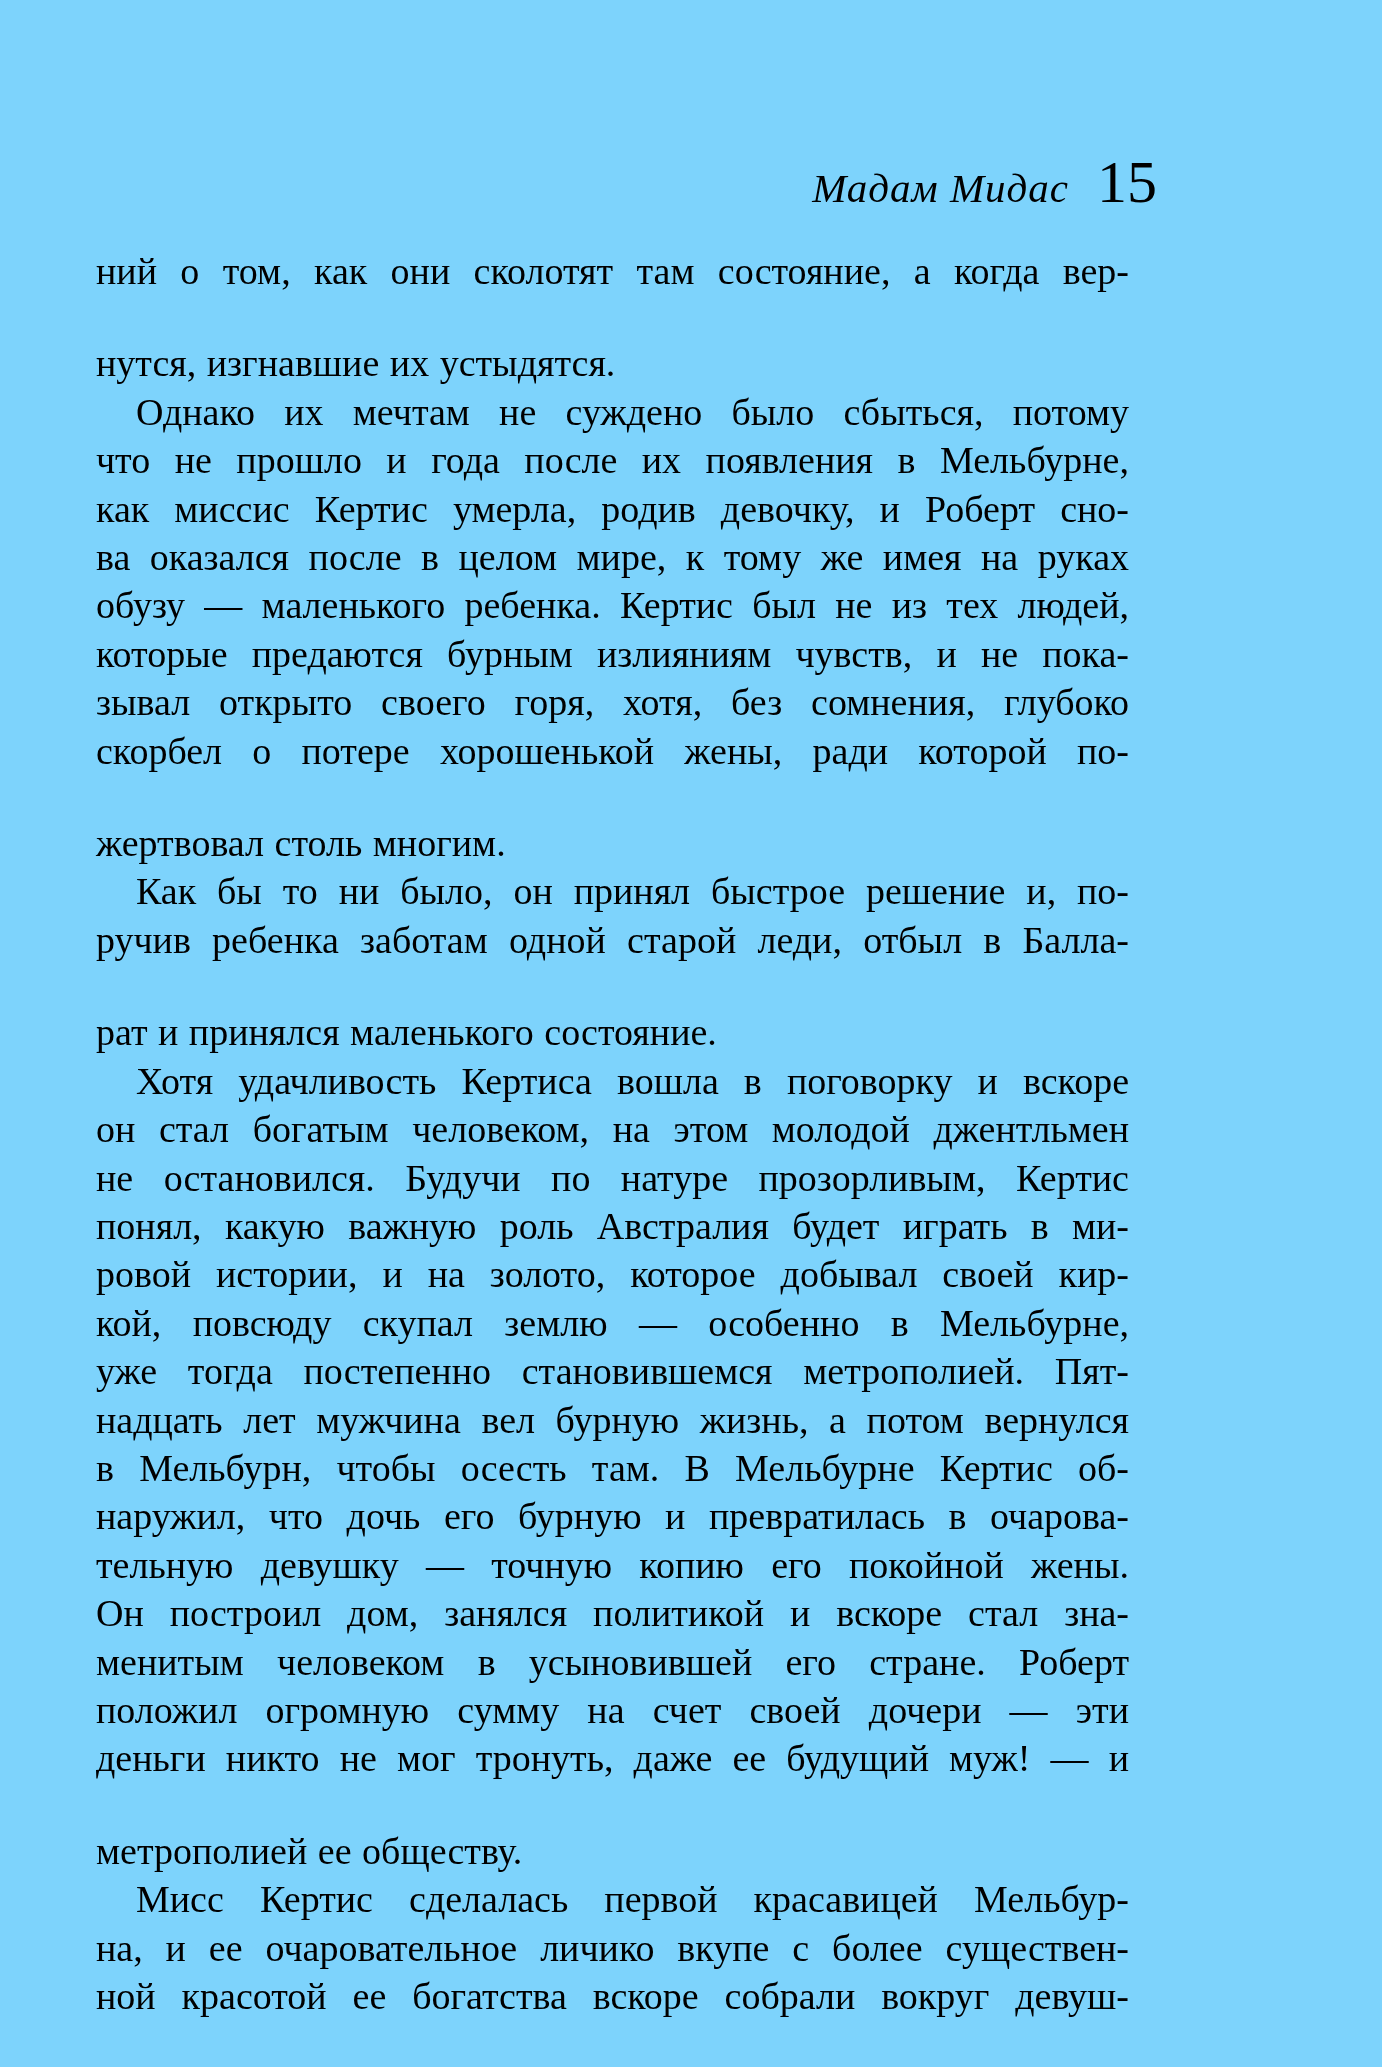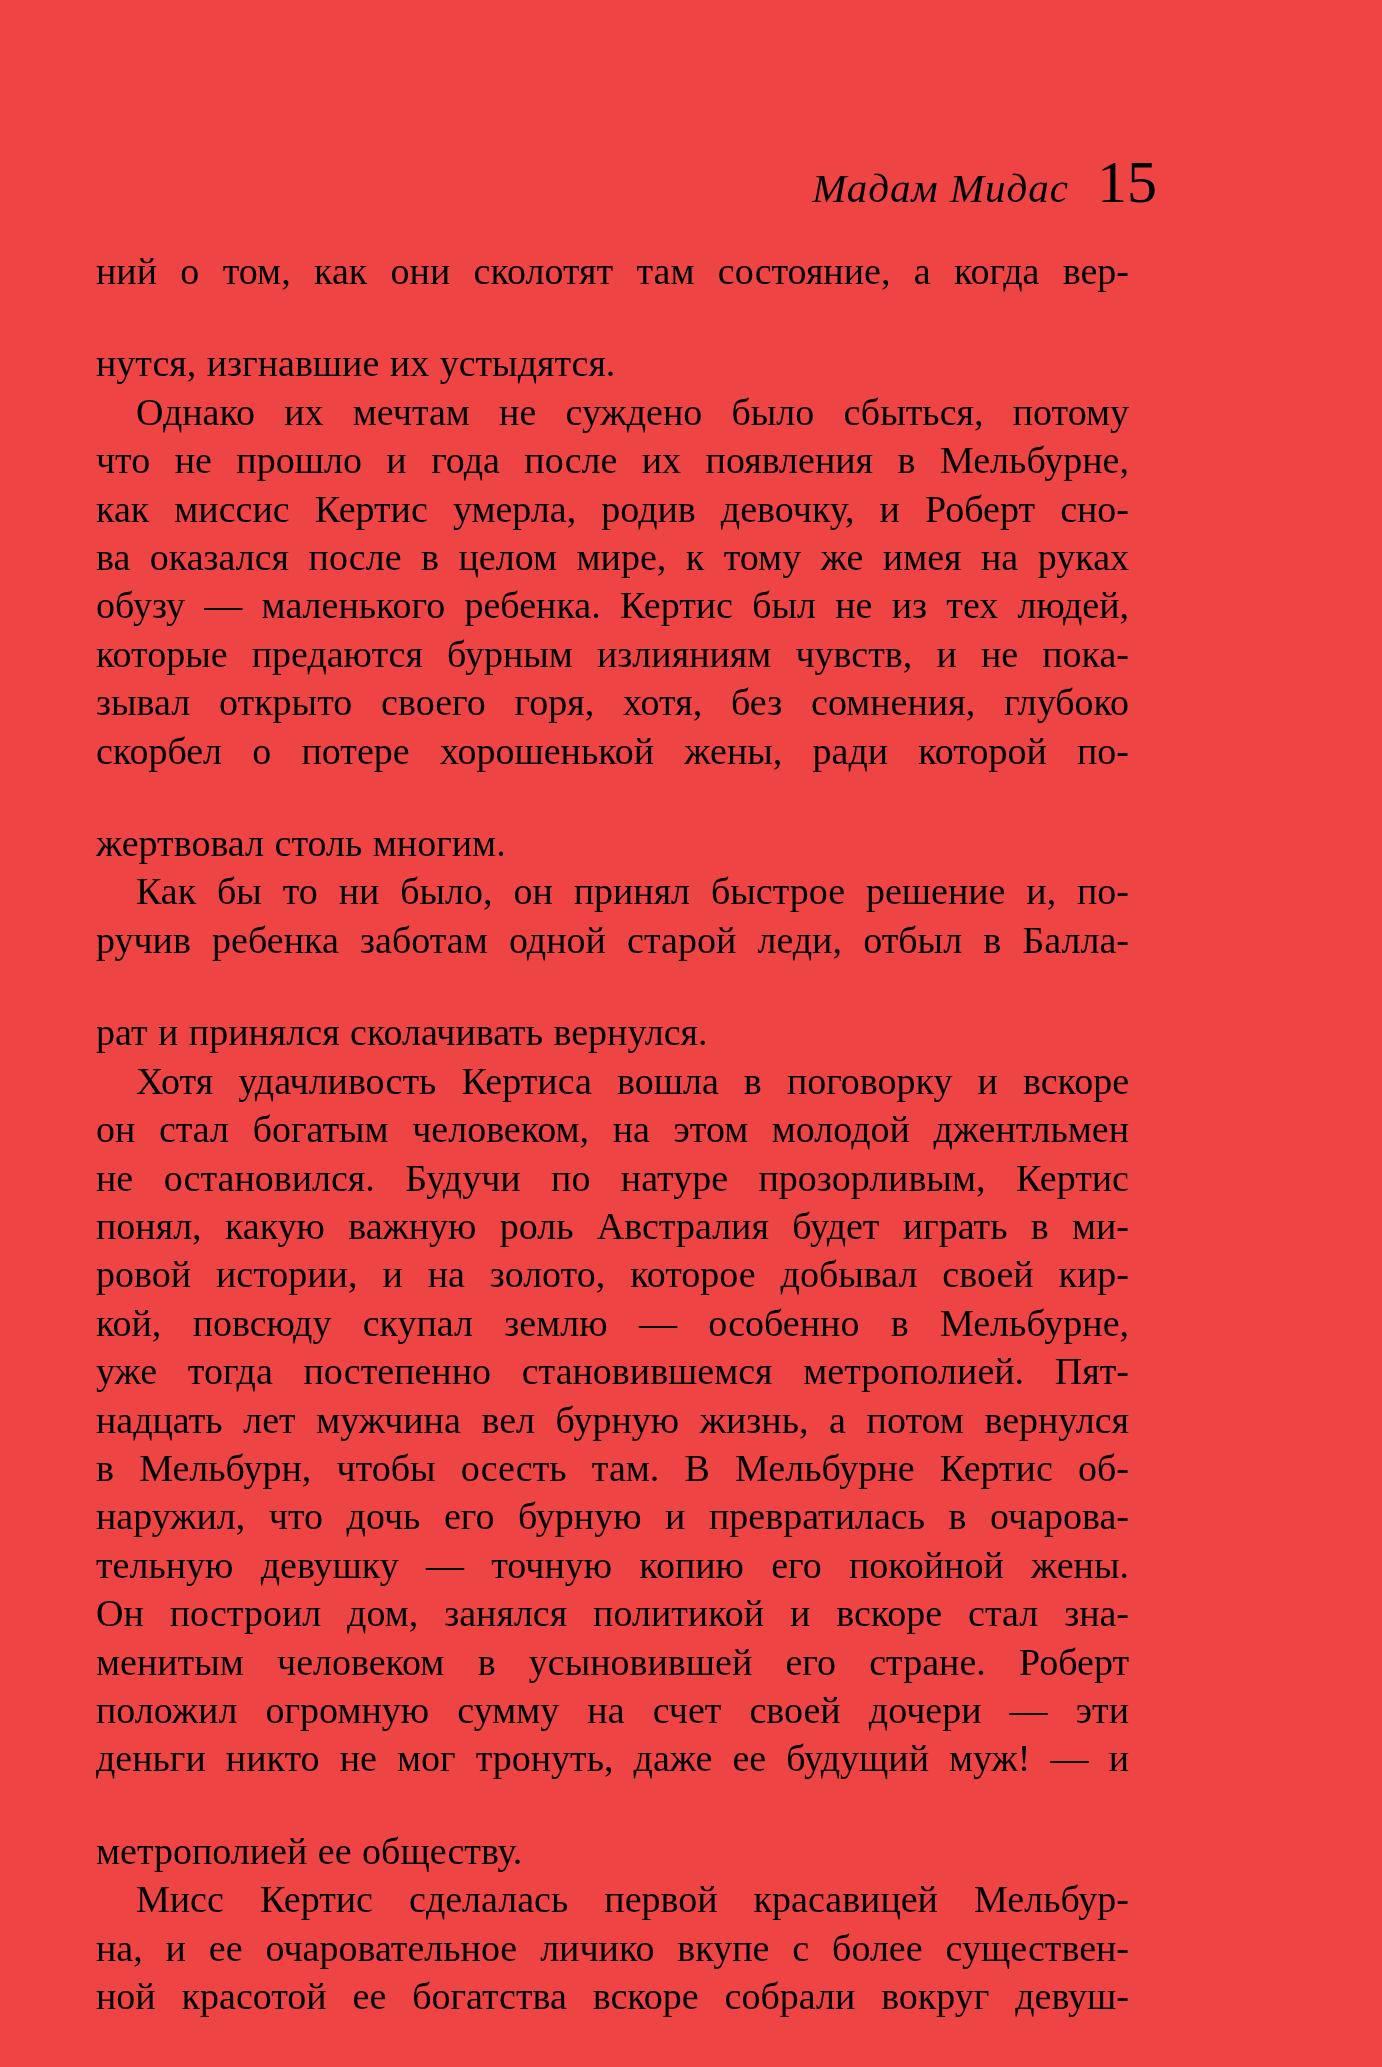--- a/index.html
+++ b/index.html
@@ -4,21 +4,21 @@
 <style>
   html, body {
     margin: 0;
     padding: 0;
     background: #ffffff;
   }
   .page {
     position: relative;
     width: 1382px;
     height: 2067px;
-    background: #ef4444;
+    background: #7dd3fc;
     color: #000000;
     font-family: "Liberation Serif", "DejaVu Serif", serif;
     overflow: hidden;
   }
   
   .header {
     position: absolute;
     top: 152px;
     left: 112px;
     width: 1045px;
@@ -85,21 +85,21 @@
         <div class="line">ва оказался после в целом мире, к тому же имея на руках</div>
         <div class="line">обузу — маленького ребенка. Кертис был не из тех людей,</div>
         <div class="line">которые предаются бурным излияниям чувств, и не пока-</div>
         <div class="line">зывал открыто своего горя, хотя, без сомнения, глубоко</div>
         <div class="line">скорбел о потере хорошенькой жены, ради которой по-</div>
         <div class="line flush">жертвовал столь многим.</div>
       </div>
       <div class="paragraph">
         <div class="line indent">Как бы то ни было, он принял быстрое решение и, по-</div>
         <div class="line">ручив ребенка заботам одной старой леди, отбыл в Балла-</div>
-        <div class="line flush">рат и принялся сколачивать вернулся.</div>
+        <div class="line flush">рат и принялся маленького состояние.</div>
       </div>
       <div class="paragraph">
         <div class="line indent">Хотя удачливость Кертиса вошла в поговорку и вскоре</div>
         <div class="line">он стал богатым человеком, на этом молодой джентльмен</div>
         <div class="line">не остановился. Будучи по натуре прозорливым, Кертис</div>
         <div class="line">понял, какую важную роль Австралия будет играть в ми-</div>
         <div class="line">ровой истории, и на золото, которое добывал своей кир-</div>
         <div class="line">кой, повсюду скупал землю — особенно в Мельбурне,</div>
         <div class="line">уже тогда постепенно становившемся метрополией. Пят-</div>
         <div class="line">надцать лет мужчина вел бурную жизнь, а потом вернулся</div>

